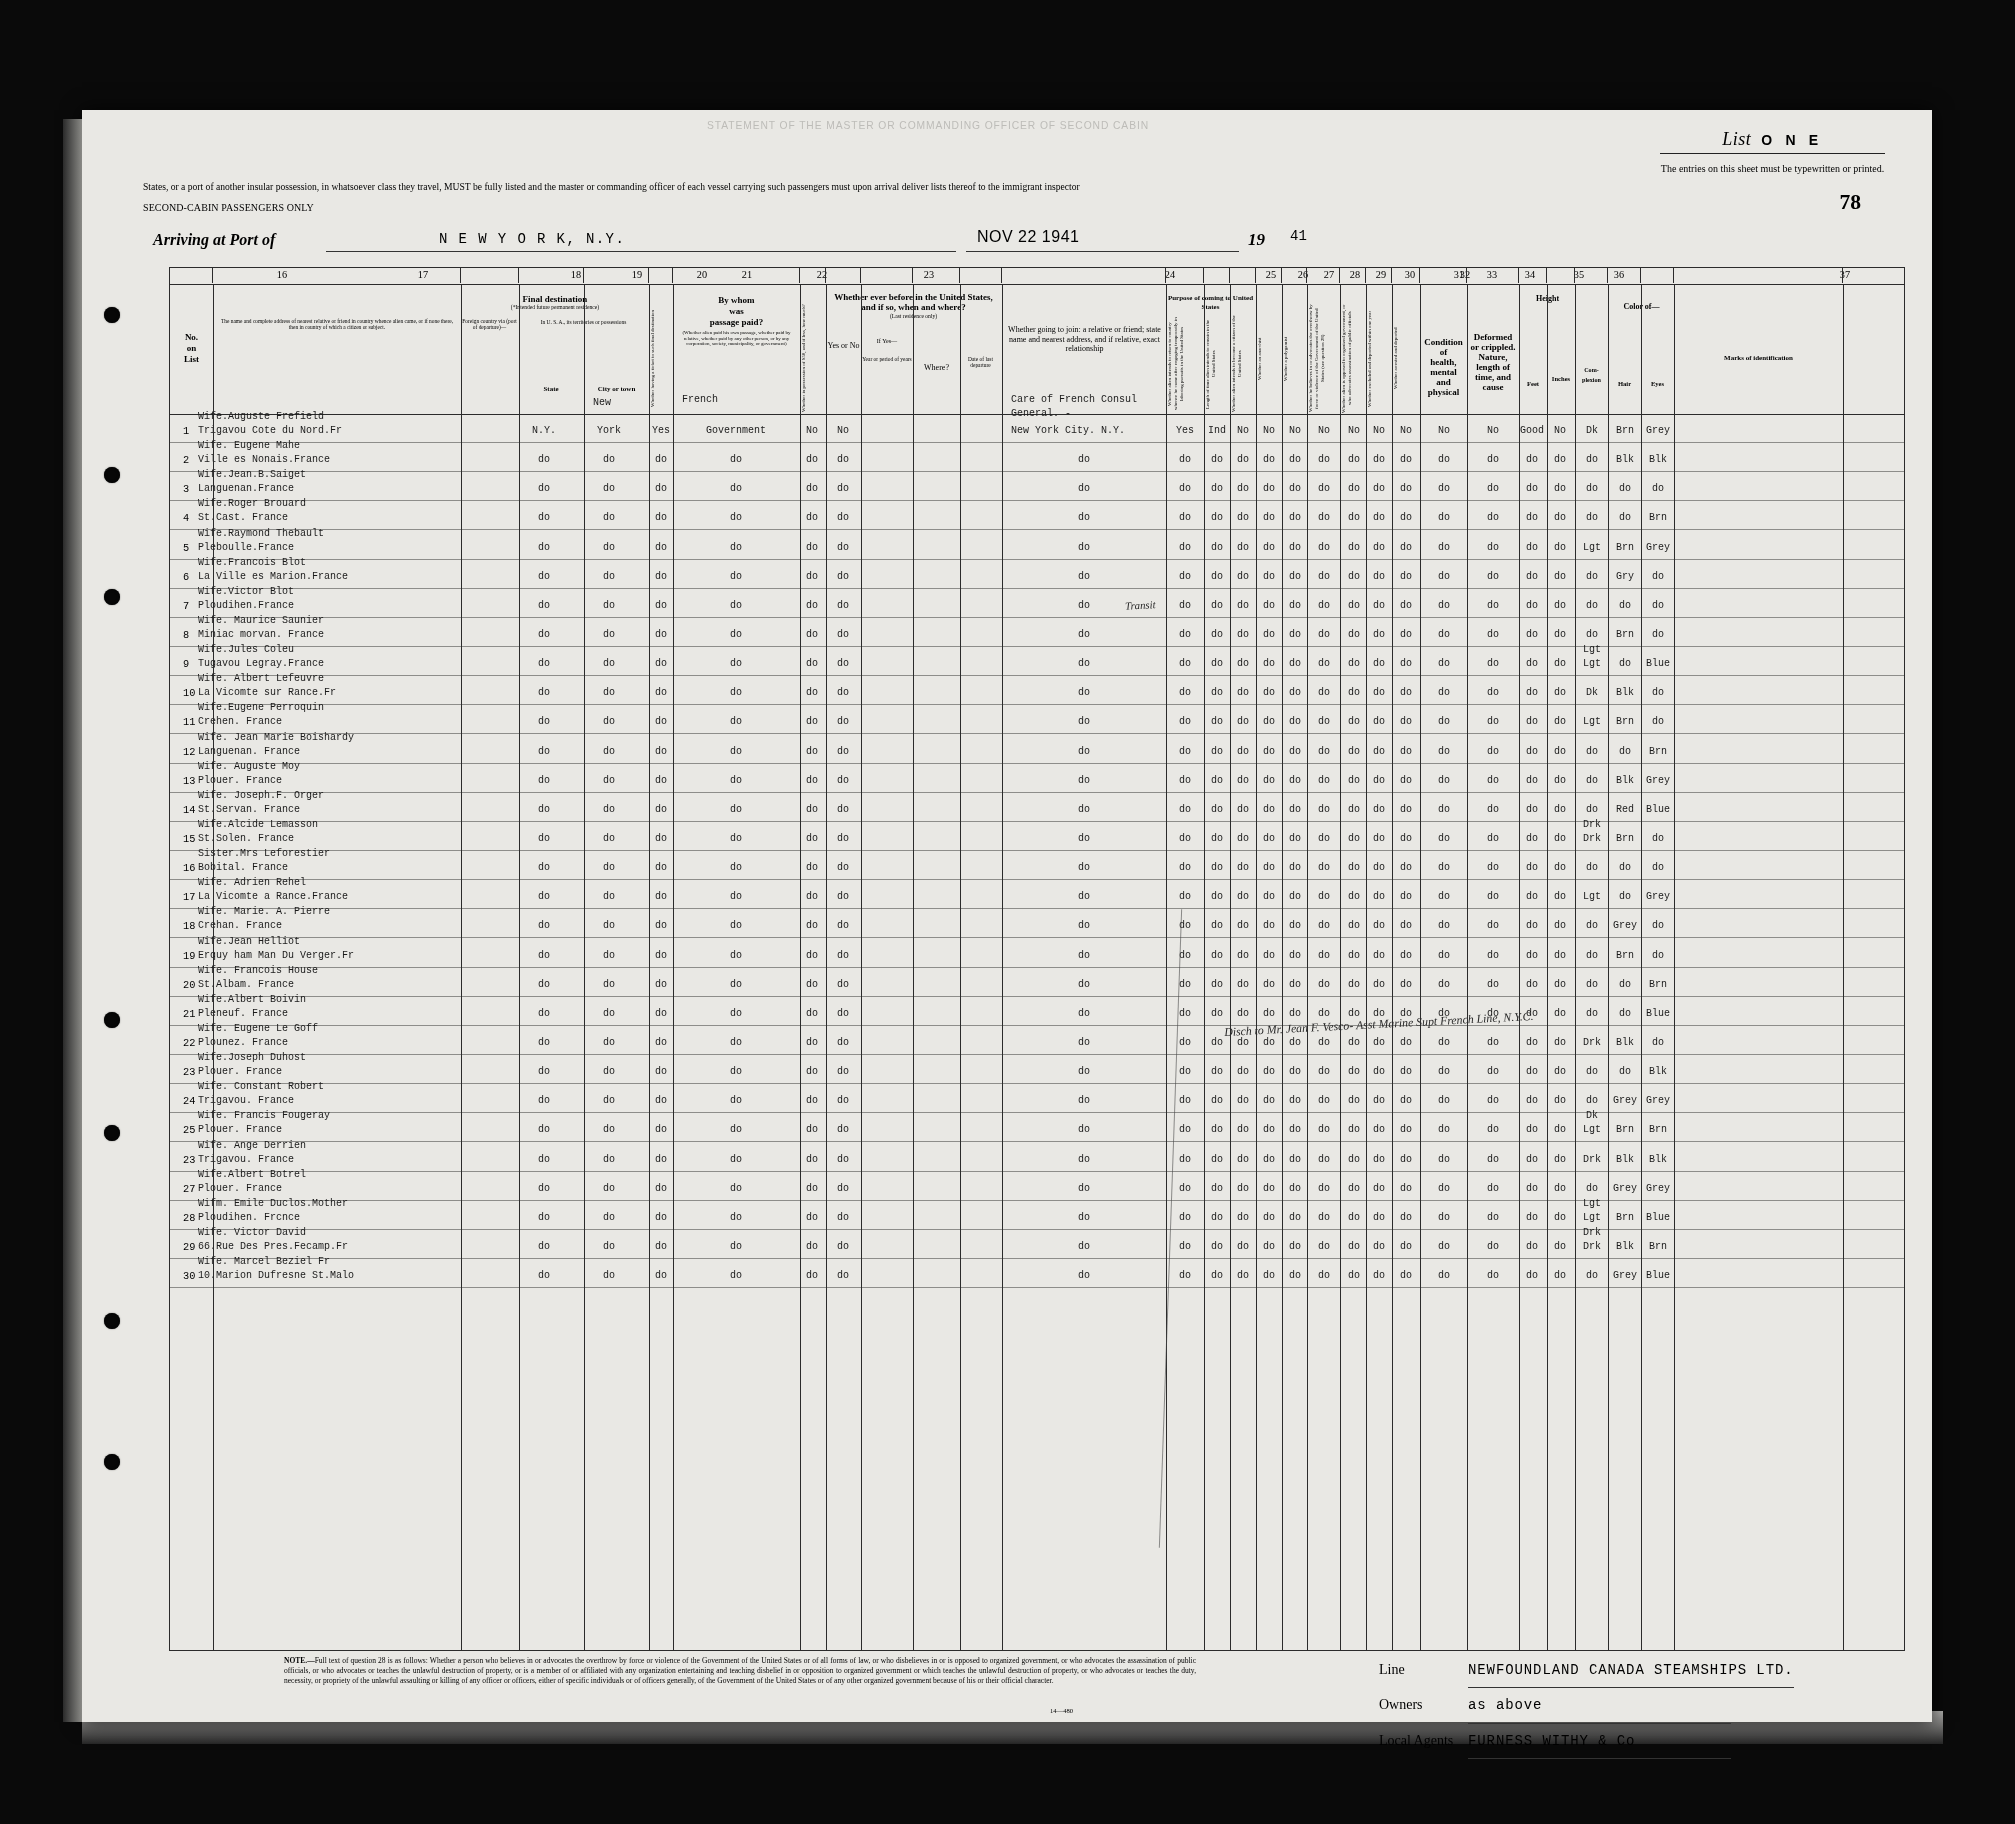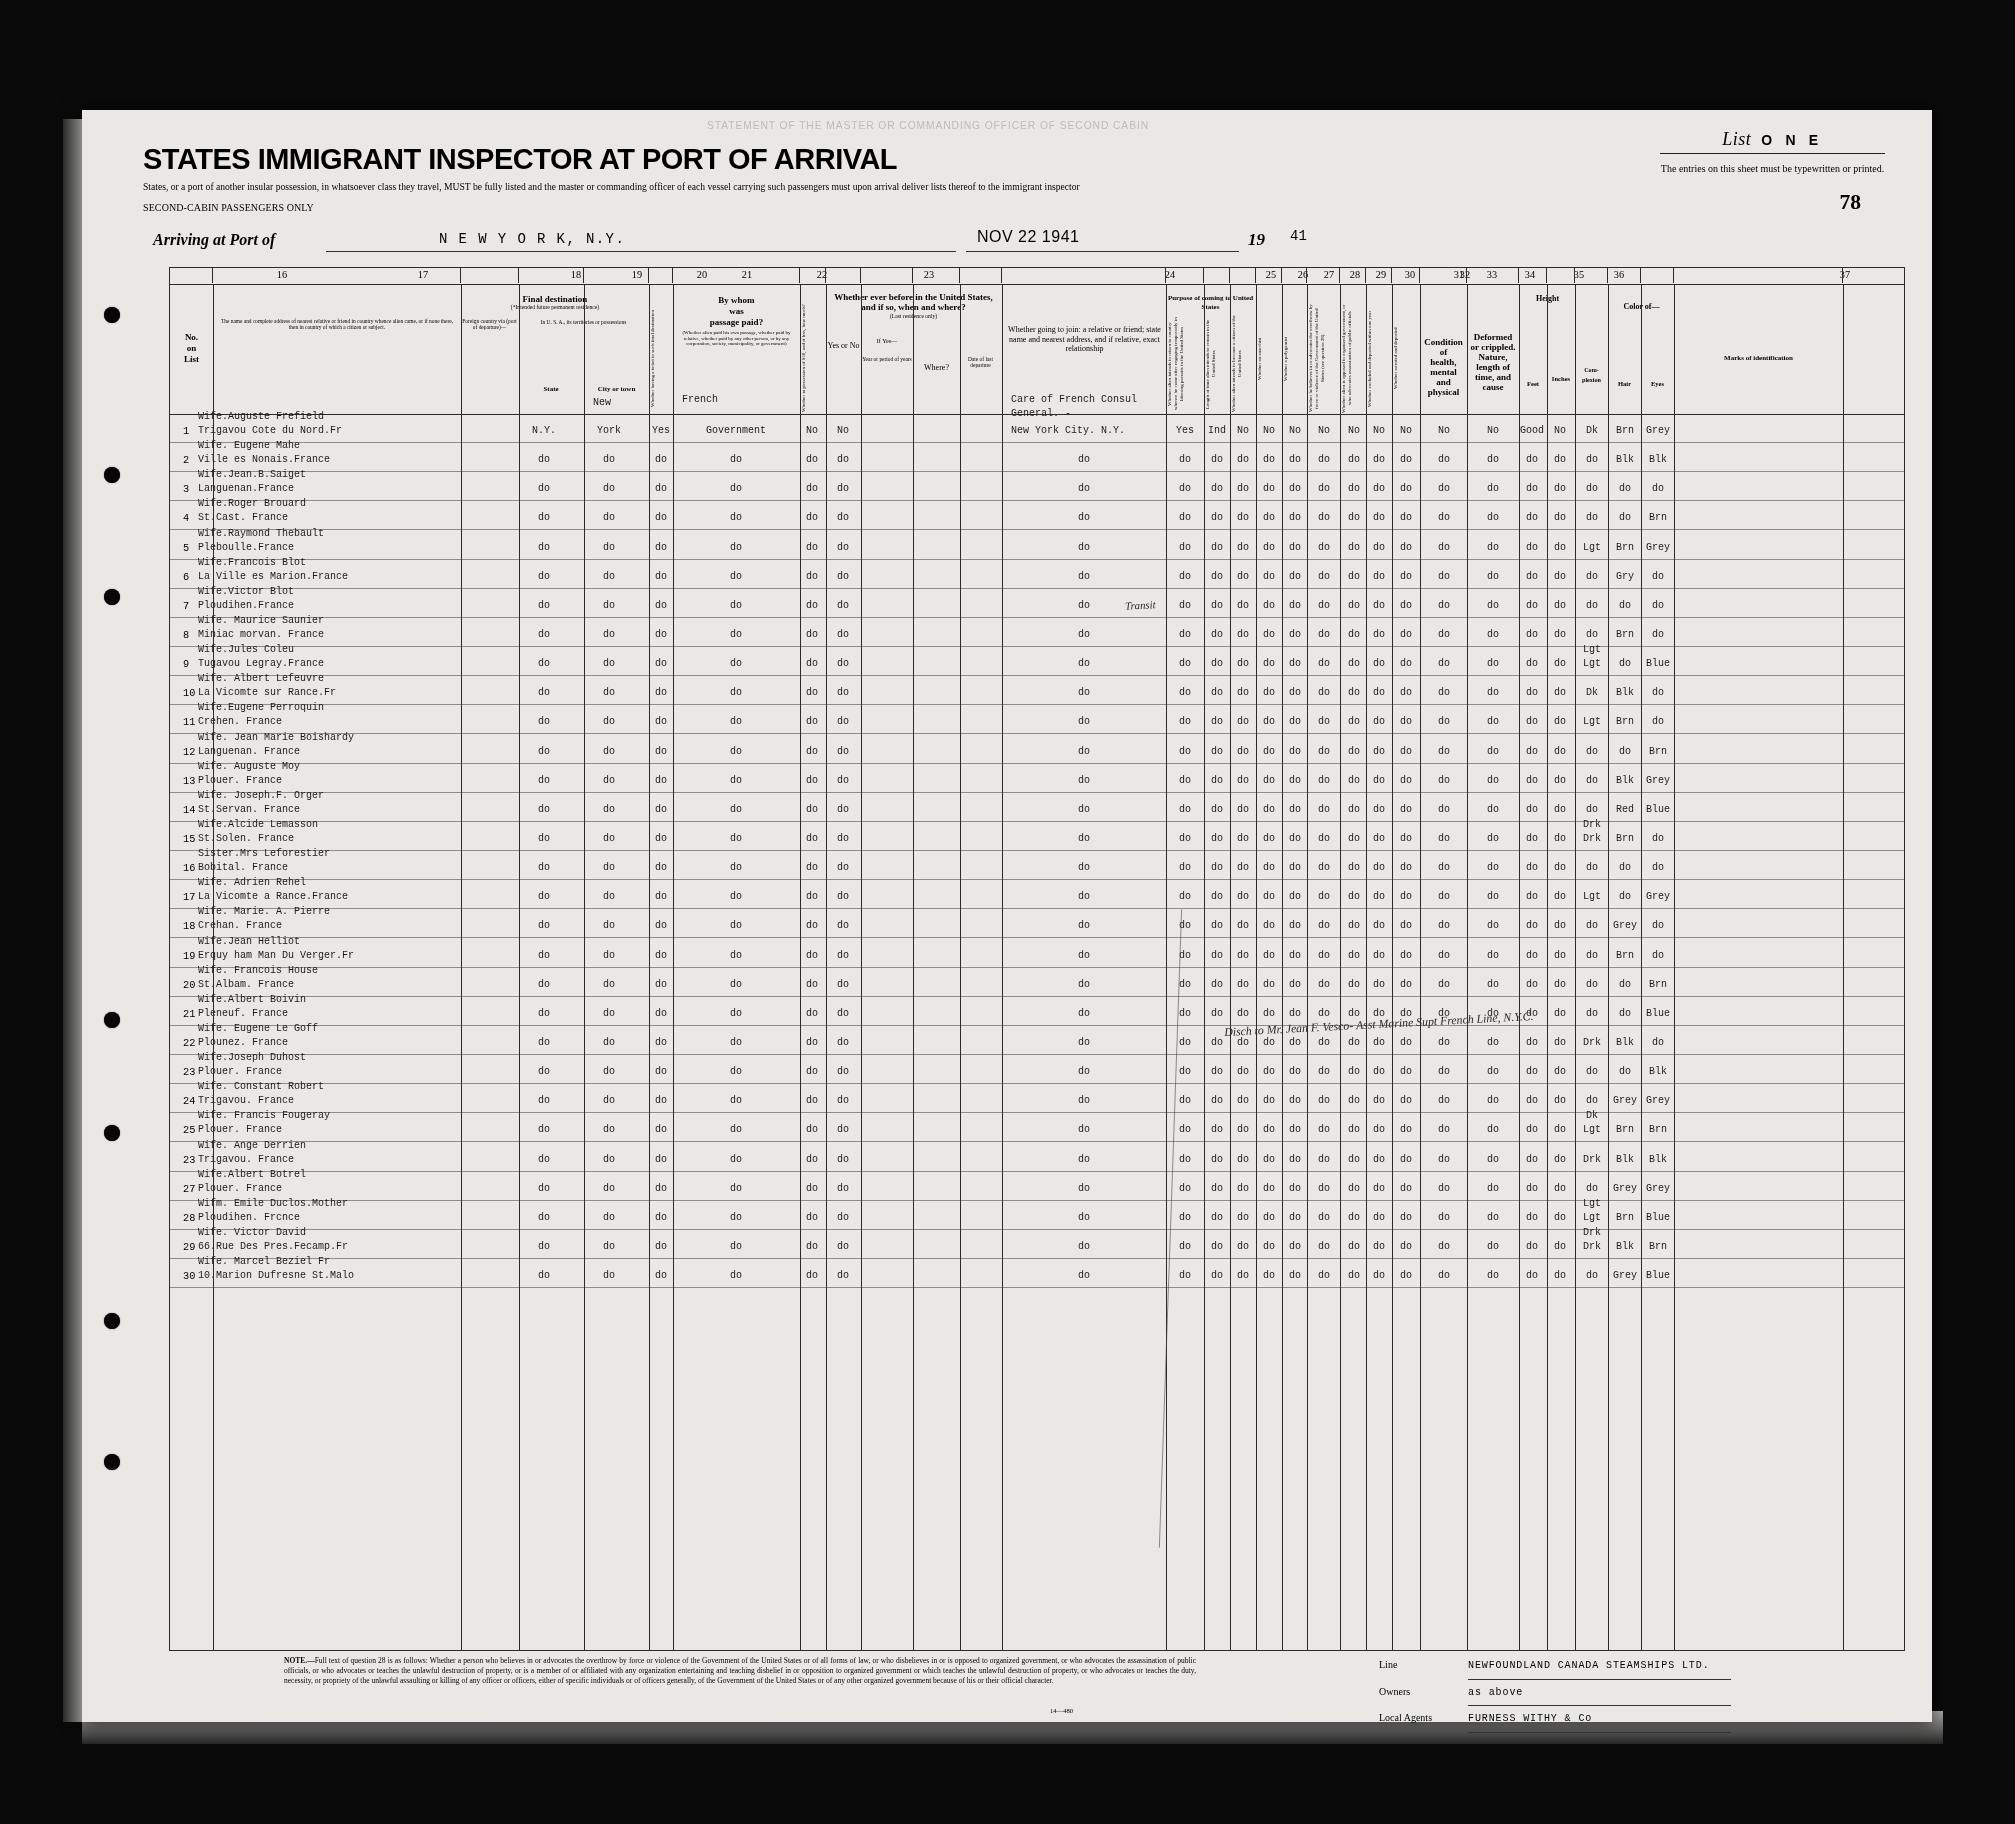--- a/index.html
+++ b/index.html
@@ -55,37 +55,36 @@
   .punch{position:absolute;width:16px;height:16px;border-radius:50%;background:#070707;
          box-shadow:inset 0 0 2.8px #000,0 0 1.4px #555;}
   .hand{position:absolute;font-family:"Liberation Serif",serif;font-style:italic;font-size:10.8px;color:#2a2a2a;
         transform:rotate(-3deg);}
   .pencil{position:absolute;width:0.9px;background:#4a4a4a;opacity:.6;}
 
   
   .note28{position:absolute;left:202px;top:1546px;width:912px;font-size:7.5px;line-height:1.3;text-align:justify;}
   .note28 b{font-variant:small-caps;}
   .formno{position:absolute;left:968px;top:1597px;font-size:6.6px;}
-  .shipblk{position:absolute;left:1297px;top:1543px;width:423px;font-size:10px;line-height:2.45;}
+  .shipblk{position:absolute;left:1297px;top:1543px;width:423px;font-size:14px;line-height:2.45;}
   .shipblk .lbl{display:inline-block;width:89px;}
   .shipblk .val{font-family:"Liberation Mono",monospace;letter-spacing:0.9px;}
   .uline{border-bottom:0.5px solid #333;display:inline-block;min-width:263px;}
   .ghost{position:absolute;color:#bdbcb8;font-size:10.3px;letter-spacing:0.9px;font-family:"Liberation Sans",sans-serif;}
 </style>
 </head>
 <body>
 
 <div class="scan">
   <div class="sheetedge"></div>
 
   <div class="paper">
 
     <div class="ghost" style="left:625px;top:10.3px;">STATEMENT OF THE MASTER OR COMMANDING OFFICER OF SECOND CABIN</div>
 
-    <div class="maintitle">STATES IMMIGRANT INSPECTOR AT PORT OF ARRIVAL</div>
     <div class="subtitle">States, or a port of another insular possession, in whatsoever class they travel, MUST be fully listed and the master or commanding officer of each vessel carrying such passengers must upon arrival deliver lists thereof to the immigrant inspector</div>
     <div class="subtitle2">SECOND-CABIN PASSENGERS ONLY</div>
 
     <div class="listbox">
       <div class="ln"><span>List</span>&nbsp;&nbsp;<b>O N E</b></div>
       <div class="rule"></div>
       <div class="note">The entries on this sheet must be typewritten or printed.</div>
     </div>
     <div class="pageno">78</div>
 

